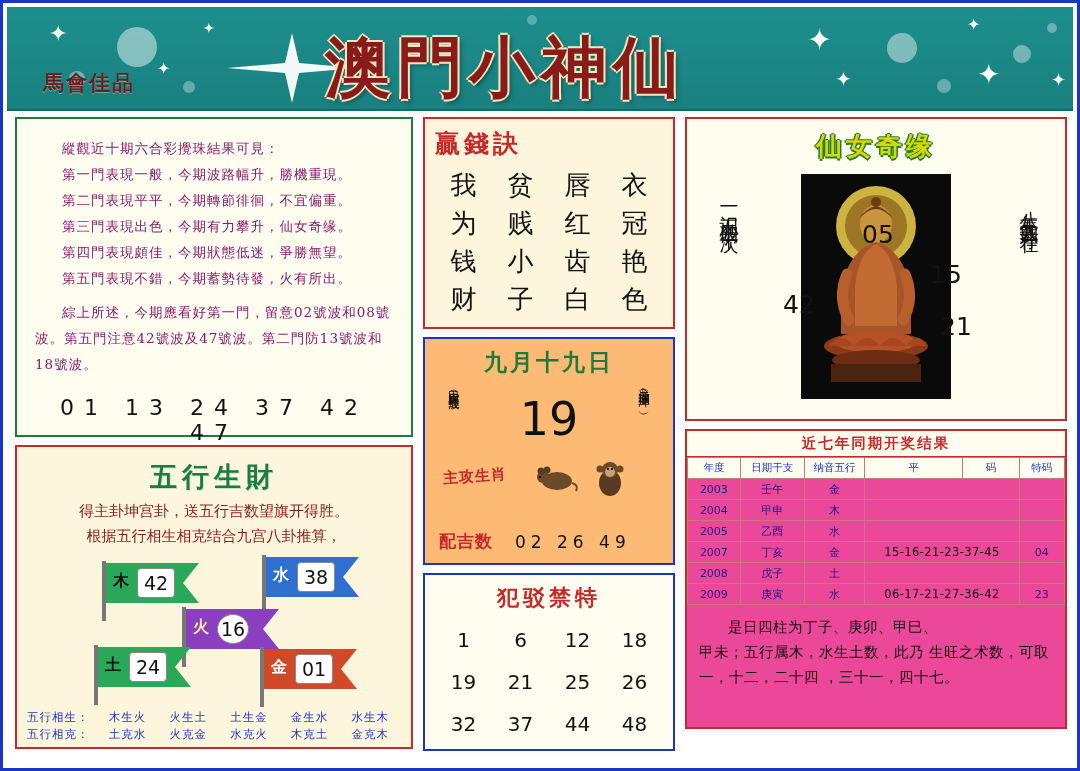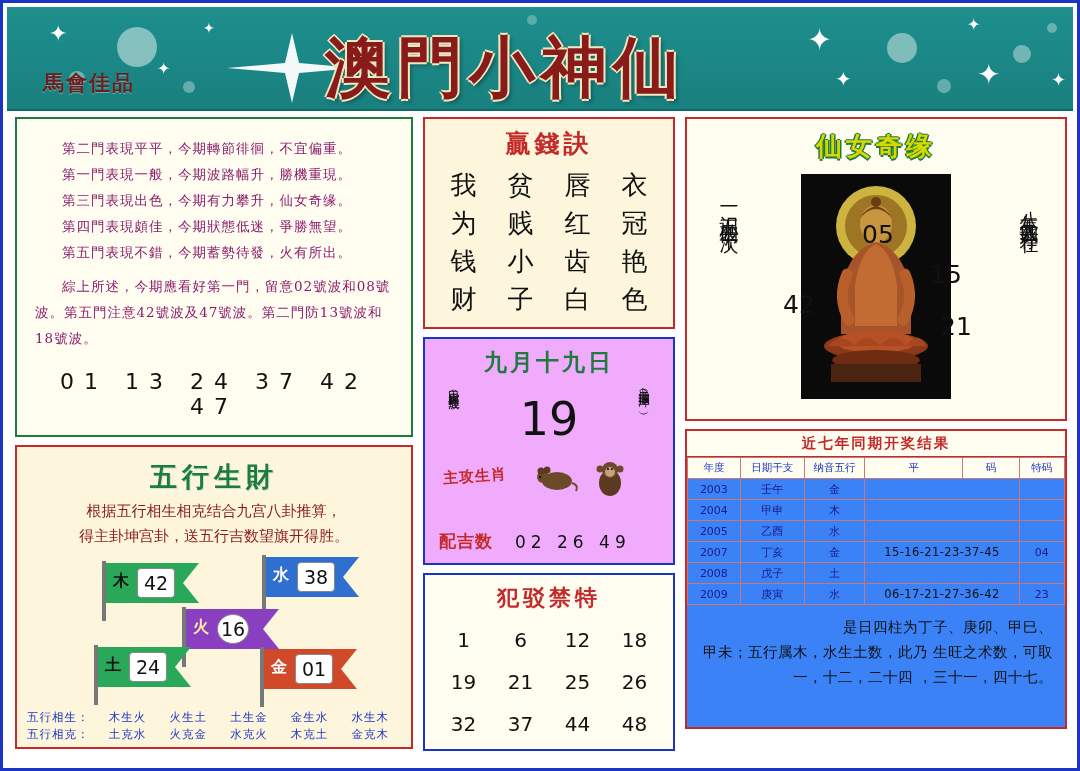--- a/index.html
+++ b/index.html
@@ -177,21 +177,20 @@
   .wx-foot-row span { display:inline-block; }
 
   
   .panel-yingqian {
     height:212px;
     border:2px solid #c42a2a;
     background:#fdf6dc;
     padding:6px 10px;
   }
   .yq-title {
-    text-align:center;
     font-size:25px;
     font-weight:bold;
     color:#c42a2a;
     font-family:"DejaVu Serif","Liberation Serif",serif;
     letter-spacing:4px;
     margin:2px 0 6px 0;
   }
   .yq-grid {
     display:grid;
     grid-template-columns:repeat(4,1fr);
@@ -202,21 +201,21 @@
   .yq-grid span {
     font-size:26px;
     color:#111;
     font-family:"DejaVu Serif","Liberation Serif",serif;
   }
 
   .panel-date {
     margin-top:8px;
     height:228px;
     border:2px solid #1a35c4;
-    background:#f0abfc;
+    background:#fdba74;
     padding:4px 8px;
     position:relative;
   }
   .date-title {
     text-align:center;
     font-size:23px;
     font-weight:bold;
     color:#1f7a3d;
     letter-spacing:3px;
     font-family:"DejaVu Serif","Liberation Serif",serif;
@@ -369,21 +368,21 @@
     position:absolute;
     left:50%; top:10px;
     transform:translateX(-50%);
     width:150px; height:225px;
   }
 
   .panel-history {
     margin-top:8px;
     height:300px;
     border:2px solid #c42a2a;
-    background:#3b82f6;
+    background:#ec4899;
     padding:0;
     overflow:hidden;
   }
   .hist-title {
     text-align:center;
     font-size:14.5px;
     font-weight:bold;
     color:#c42a2a;
     letter-spacing:2px;
     padding:3px 0;
@@ -413,21 +412,20 @@
   }
   table.hist td.nums { font-size:11.5px; color:#111; letter-spacing:0.4px; }
   table.hist td.year { color:#1a1a8a; }
   .hist-note {
     padding:10px 12px 6px 12px;
     font-size:14.5px;
     line-height:25px;
     color:#111;
     font-family:"DejaVu Serif","Liberation Serif",serif;
     letter-spacing:0.5px;
-    text-align:right;
   }
   .hist-note .ind { text-indent:2em; display:block; }
 </style>
 </head>
 <body>
 
 <div class="page">
 <div class="inner">
 
   <div class="header">
@@ -456,42 +454,43 @@
     <div class="logo-badge">馬會佳品</div>
     <div class="main-title">澳門小神仙</div>
   </div>
 
   <div class="body-area">
 
     <div class="col col-left">
 
       <div class="panel-analysis">
         <div class="analysis-text">
+          <div class="indent">縱觀近十期六合彩攪珠結果可見：</div>
+          <div class="indent">第一門表現一般，今期波路幅升，勝機重現。</div>
           <div class="indent">第二門表現平平，今期轉節徘徊，不宜偏重。</div>
-          <div class="indent">第一門表現一般，今期波路幅升，勝機重現。</div>
           <div class="indent">第三門表現出色，今期有力攀升，仙女奇缘。</div>
           <div class="indent">第四門表現頗佳，今期狀態低迷，爭勝無望。</div>
           <div class="indent">第五門表現不錯，今期蓄勢待發，火有所出。</div>
           <div class="indent" style="margin-top:8px;">綜上所述，今期應看好第一門，留意02號波和08號波。第五門注意42號波及47號波。第二門防13號波和18號波。</div>
         </div>
         <div class="analysis-nums">
           <span>01</span>
           <span>13</span>
           <span>24</span>
           <span>37</span>
           <span>42</span>
           <span>47</span>
         </div>
       </div>
 
       <div class="panel-wuxing">
         <div class="wuxing-title">五行生財</div>
         <div class="wuxing-desc">
+          <div>得主卦坤宫卦，送五行吉数望旗开得胜。</div>
           <div>根据五行相生相克结合九宫八卦推算，</div>
-          <div>得主卦坤宫卦，送五行吉数望旗开得胜。</div>
         </div>
 
         <div class="flags">
 
           <div class="flag" style="left:70px; top:6px;">
             <svg width="116" height="64" viewBox="0 0 116 64">
               <rect x="3" y="2" width="4" height="60" fill="#777"></rect>
               <path d="M7 4 L100 4 L84 24 L100 44 L7 44 Z" fill="#2aa85a"></path>
             </svg>
             <div class="elem">木</div>

